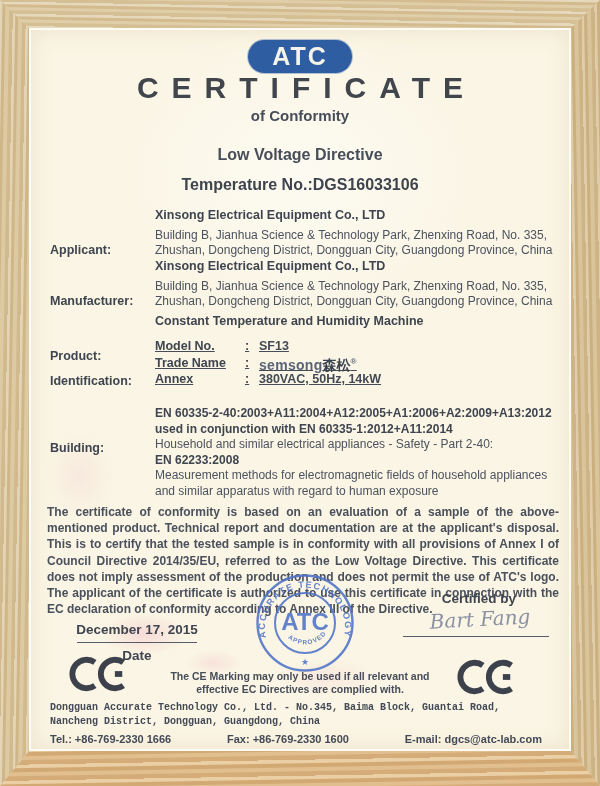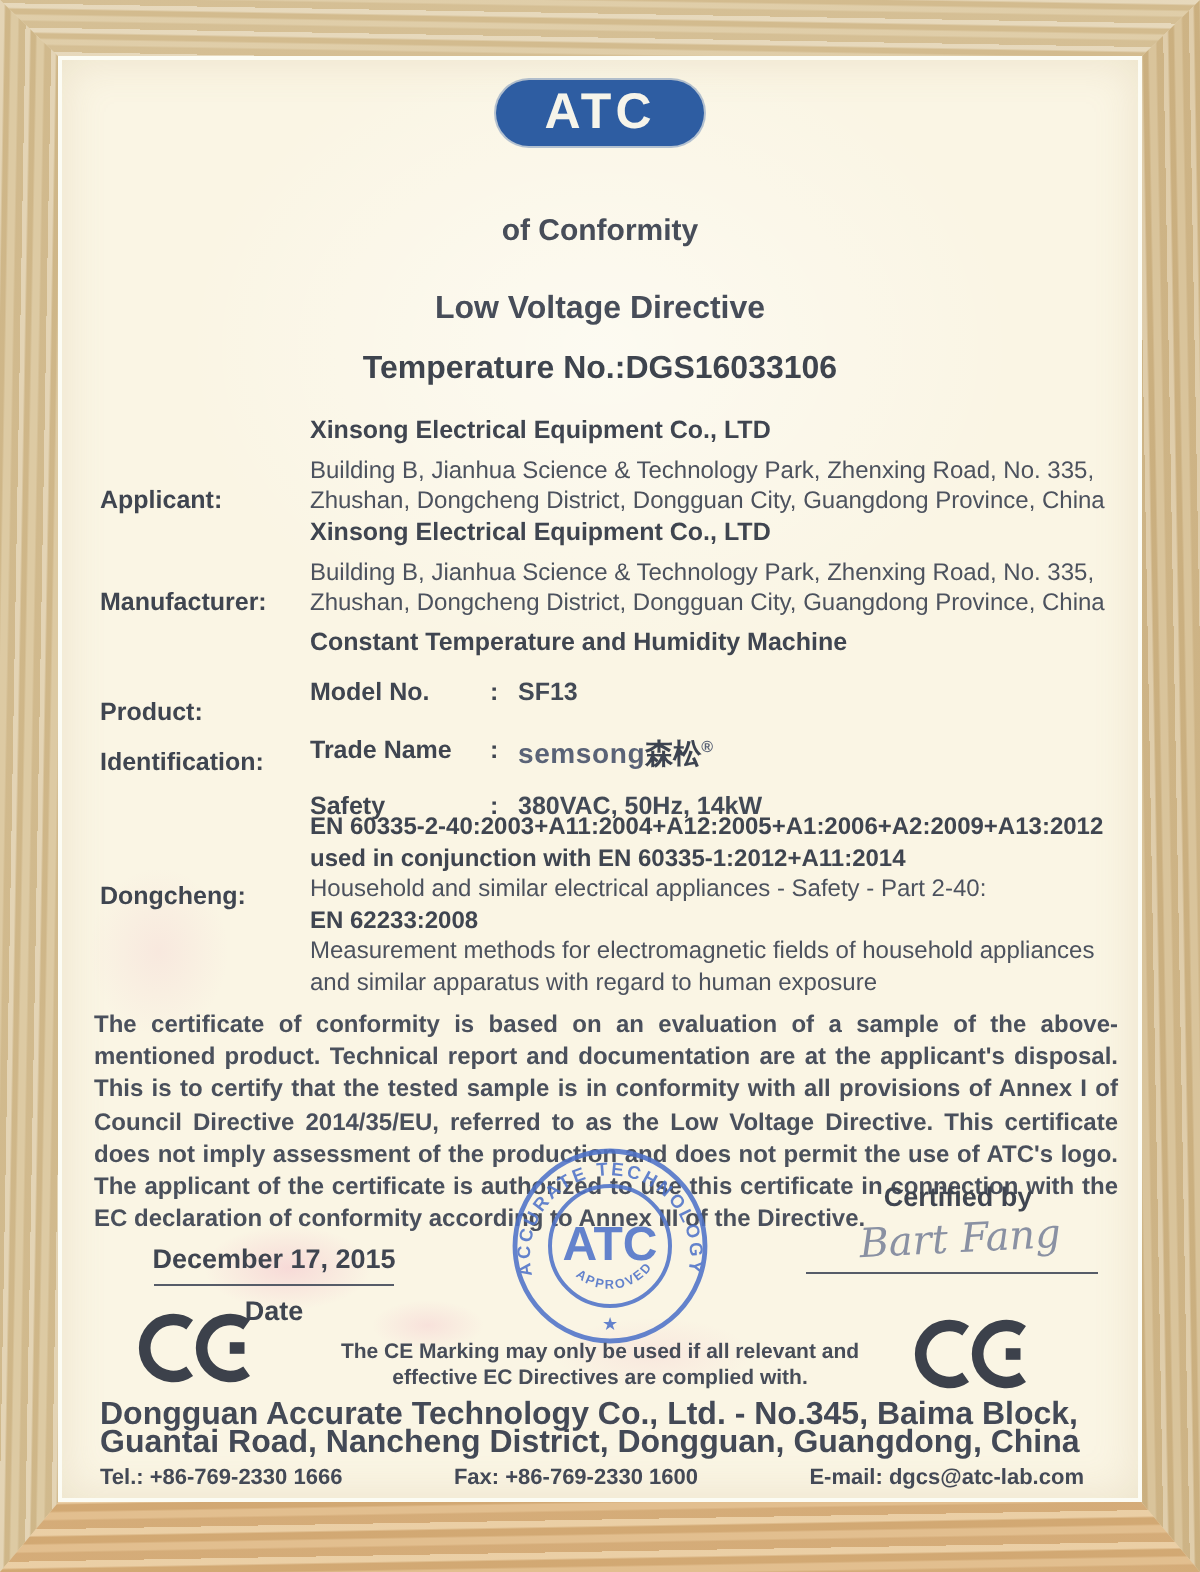--- a/index.html
+++ b/index.html
@@ -74,21 +74,21 @@
   .cert-sub{top:77px;font-size:15px;font-weight:700;color:#474d59;}
   .cert-dir1{top:97px;font-size:16px;font-weight:700;color:#474d59;}
   .cert-dir2{top:116px;font-size:16px;font-weight:700;color:#474d59;}
   .cert-reg{top:146px;font-size:16px;font-weight:700;color:#3e playful44;}
   .cert-reg{color:#3e444e;}
   
   .row-label{left:19px;width:100px;font-size:12.5px;font-weight:700;color:#3f4550;margin-top:35px;}
   .row-body{left:124px;width:406px;font-size:12px;line-height:15.5px;}
   .name-line{font-weight:700;font-size:12.5px;color:#3f4550;margin-bottom:4px;}
   .addr{color:#4c525e;}
-  .id-grid{display:grid;grid-template-columns:90px 14px 1fr;row-gap:13px;font-size:12.5px;}
+  .id-grid{display:grid;grid-template-columns:90px 14px 1fr;row-gap:1px;font-size:12.5px;text-decoration:underline;}
   .id-name{font-weight:700;color:#3f4550;}
   .id-sep{font-weight:700;color:#3f4550;}
   .id-val{font-weight:700;color:#434a56;}
   .brand{font-weight:700;color:#5a6377;letter-spacing:.3px;font-size:14px;line-height:12px;}
   .brand .zh{color:#3c4350;letter-spacing:0;}
   .brand sup{font-size:8px;}
   .s-bold{font-weight:700;color:#3f4550;}
   .s-normal{color:#4c525e;}
   .std-lines div{margin:0;}
   
@@ -108,37 +108,40 @@
   .date-value{left:40px;width:132px;top:592px;text-align:center;font-size:13.5px;font-weight:700;color:#3f4550;}
   .date-line{left:46px;width:120px;top:612px;border-bottom:1.5px solid #565c68;height:0;}
   .date-label{left:40px;width:132px;top:618px;text-align:center;font-size:13.5px;font-weight:700;color:#3f4550;}
   
   .stamp{left:224px;top:543px;width:100px;height:100px;opacity:.88;}
   
   .ce-left{left:38px;top:625px;}
   .ce-right{left:426px;top:628px;}
   .ce-note{top:640px;font-size:10.5px;font-weight:700;color:#474d59;line-height:13px;}
   
-  .f-addr{left:19px;width:500px;top:671px;font-size:16px;font-weight:700;color:#434956;line-height:13.5px;}
+  .f-addr{left:19px;width:500px;top:671px;font-size:10px;font-weight:700;color:#434956;line-height:13.5px;font-family:Liberation Mono, monospace;}
   .f-contacts{left:19px;width:492px;top:703px;display:flex;justify-content:space-between;
     font-size:11px;font-weight:700;color:#434956;}
 </style>
 </head>
 <body>
 
 <div class="frame-piece frame-top"></div>
 <div class="frame-piece frame-left"></div>
 <div class="frame-piece frame-right"></div>
 <div class="frame-piece frame-bottom"></div>
 
 <div class="paper">
 
   <div class="abs logo-pill">
     <span>ATC</span>
   </div>
+  <div class="abs ctr cert-title">
+    <span>CERTIFICATE</span>
+  </div>
   <div class="abs ctr cert-sub">of Conformity</div>
   <div class="abs ctr cert-dir2">Low Voltage Directive</div>
   <div class="abs ctr cert-reg">Temperature No.:DGS16033106</div>
 
   <div class="abs row-label" style="top:178px">Applicant:</div>
   <div class="abs row-body" style="top:178px">
     <div class="name-line">Xinsong Electrical Equipment Co., LTD</div>
     <div class="addr">Building B, Jianhua Science &amp; Technology Park, Zhenxing Road, No. 335, Zhushan, Dongcheng District, Dongguan City, Guangdong Province, China</div>
   </div>
 
@@ -156,26 +159,26 @@
   <div class="abs row-label" style="top:309px">Identification:</div>
   <div class="abs row-body id-grid" style="top:309px">
     <span class="id-name">Model No.</span>
     <span class="id-sep">:</span>
     <span class="id-val">SF13</span>
 
     <span class="id-name">Trade Name</span>
     <span class="id-sep">:</span>
     <span class="id-val brand"><span>semsong</span><span class="zh">森松</span><sup>®</sup></span>
 
-    <span class="id-name">Safety</span>
+    <span class="id-name">Annex</span>
     <span class="id-sep">:</span>
     <span class="id-val">380VAC, 50Hz, 14kW</span>
   </div>
 
-  <div class="abs row-label" style="top:376px">Dongcheng:</div>
+  <div class="abs row-label" style="top:376px">Building:</div>
   <div class="abs row-body std-lines" style="top:376px">
     <div class="s-bold">EN 60335-2-40:2003+A11:2004+A12:2005+A1:2006+A2:2009+A13:2012 used in conjunction with EN 60335-1:2012+A11:2014</div>
     <div class="s-normal">Household and similar electrical appliances - Safety - Part 2-40:</div>
     <div class="s-bold">EN 62233:2008</div>
     <div class="s-normal">Measurement methods for electromagnetic fields of household appliances and similar apparatus with regard to human exposure</div>
   </div>
 
   <div class="abs decl">The certificate of conformity is based on an evaluation of a sample of the above-mentioned product. Technical report and documentation are at the applicant's disposal. This is to certify that the tested sample is in conformity with all provisions of Annex I of Council Directive 2014/35/EU, referred to as the Low Voltage Directive. This certificate does not imply assessment of the production and does not permit the use of ATC's logo. The applicant of the certificate is authorized to use this certificate in connection with the EC declaration of conformity according to Annex III of the Directive.</div>
 
   <div class="abs certified-by">Certified by</div>

